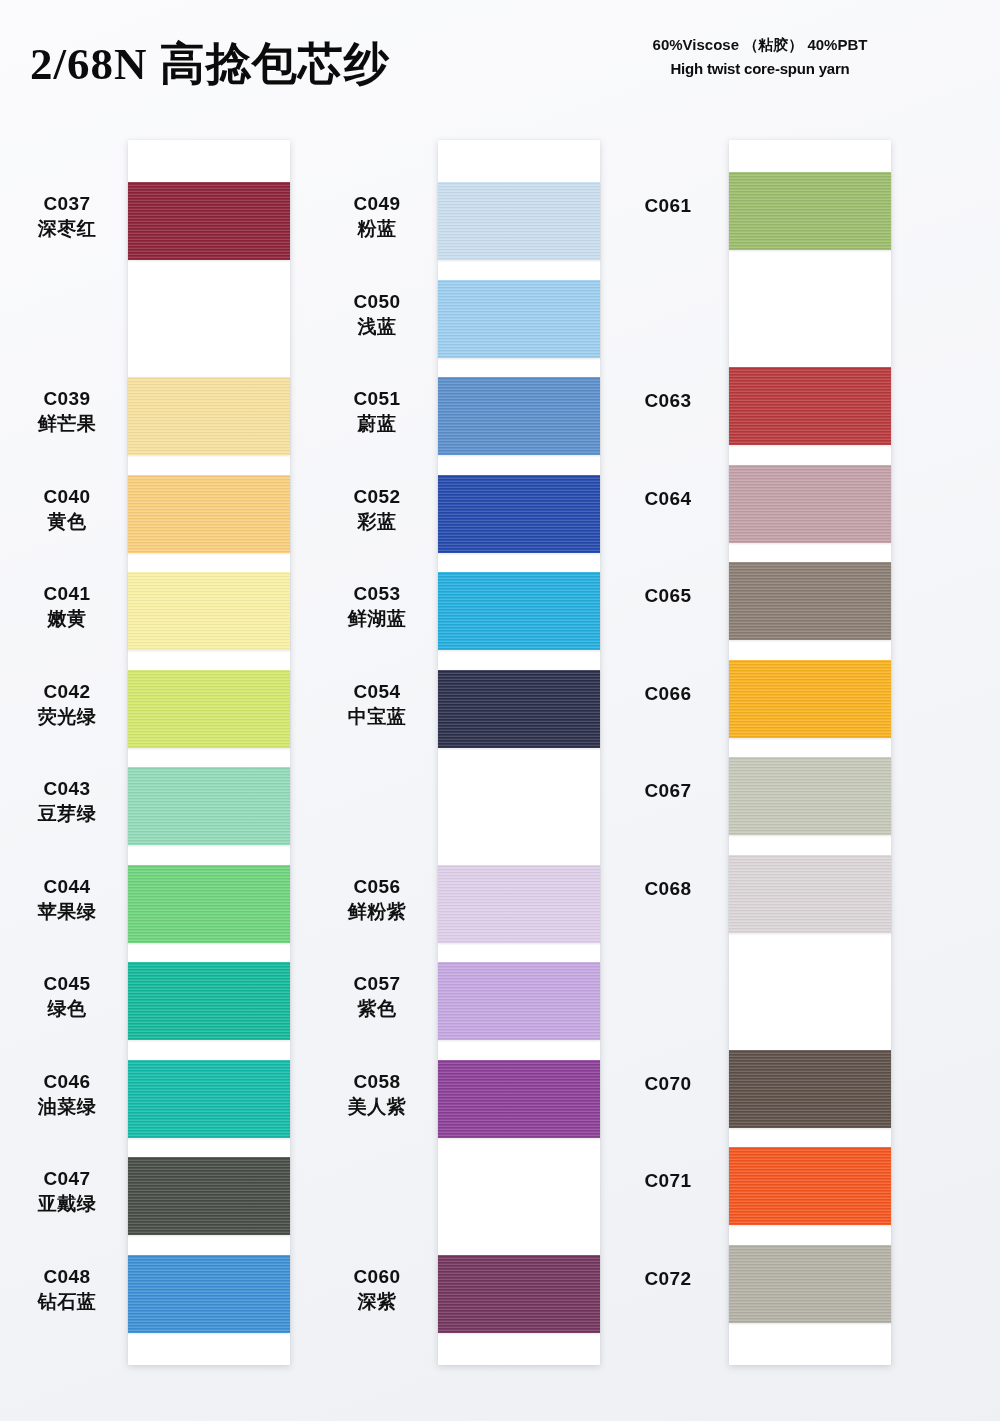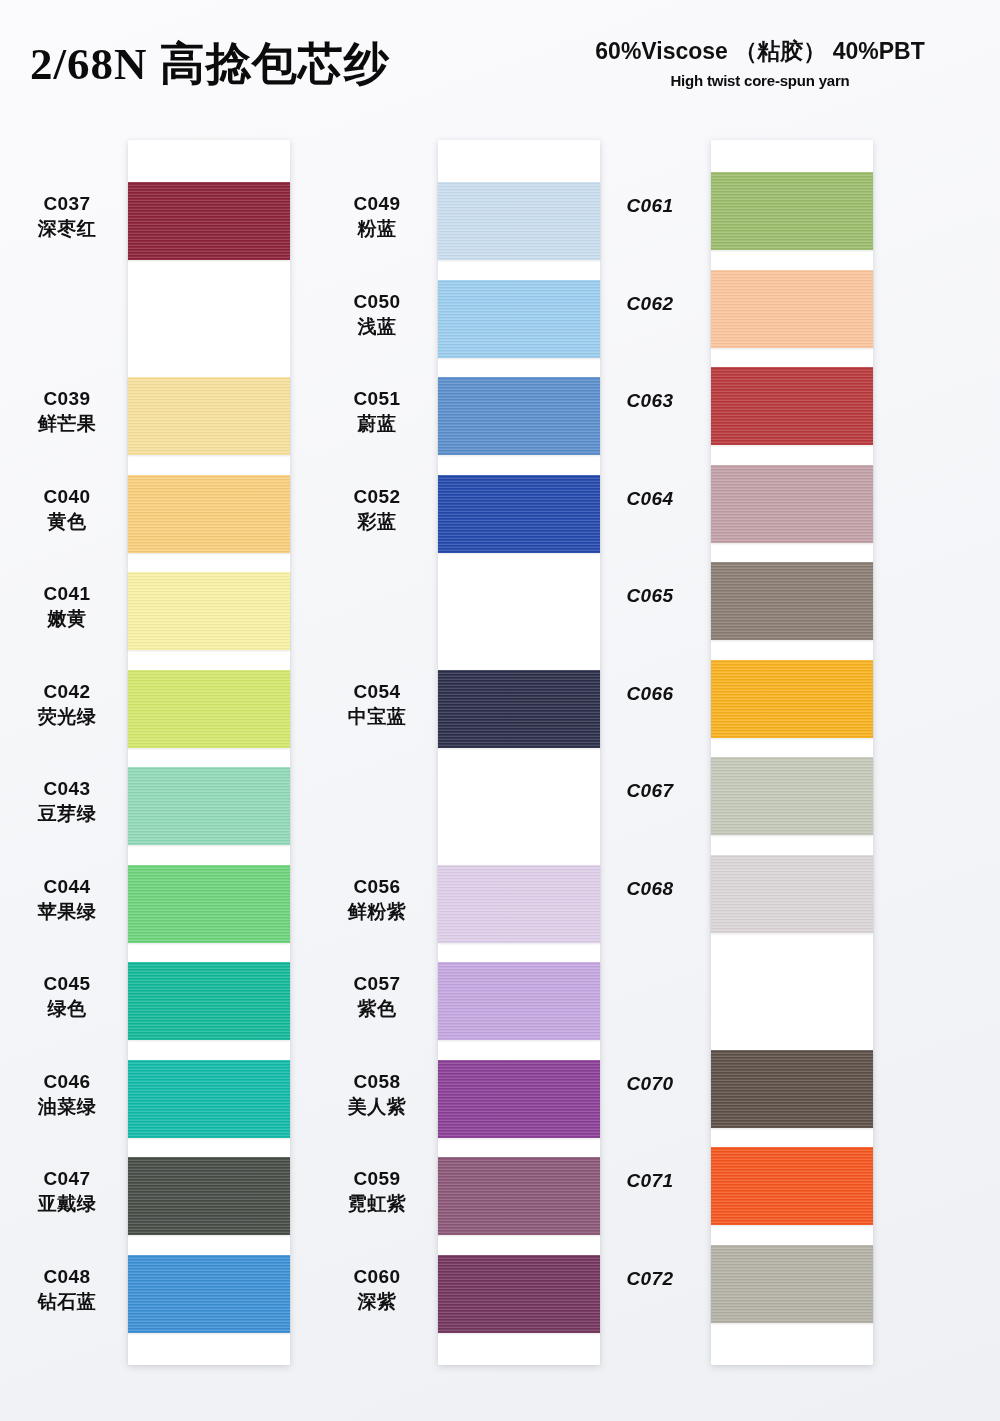--- a/index.html
+++ b/index.html
@@ -30,21 +30,21 @@
     color: #0b0b0b;
     white-space: nowrap;
   }
   .spec {
     position: absolute;
     left: 560px; top: 8px;
     width: 400px;
     text-align: center;
   }
   .spec-line1 {
-    font-size: 23px;
+    font-size: 15px;
     font-weight: 600;
     color: #101010;
     letter-spacing: 0px;
     white-space: nowrap;
   }
   .spec-line2 {
     margin-top: 5px;
     font-size: 15px;
     font-weight: 700;
     color: #0c0c0c;
@@ -59,21 +59,21 @@
     width: 1000px; height: 1240px;
   }
   .column {
     position: absolute;
     top: 0;
     width: 310px;
     height: 1240px;
   }
   .col-0 { left: 15px; }
   .col-1 { left: 325px; }
-  .col-2 { left: 598px; font-style: italic; }
+  .col-2 { left: 616px; }
 
   
   .strip {
     position: absolute;
     top: 0;
     width: 162px;
     height: 1225px;
     background: #ffffff;
     box-shadow: 0 2px 7px rgba(90,95,110,0.22), 0 0 1px rgba(0,0,0,0.12);
     border-radius: 1px;
@@ -260,20 +260,27 @@
               <span class="cn">蔚蓝</span>
             </div>
           </div>
           <div class="row" style="top: 334.5px;">
             <div class="swatch" style="background: rgb(36, 73, 173);"></div>
             <div class="label">
               <span class="code">C052</span>
               <span class="cn">彩蓝</span>
             </div>
           </div>
+          <div class="row" style="top: 432px;">
+            <div class="swatch" style="background: rgb(34, 173, 222);"></div>
+            <div class="label">
+              <span class="code">C053</span>
+              <span class="cn">鲜湖蓝</span>
+            </div>
+          </div>
           <div class="row" style="top: 529.5px;">
             <div class="swatch" style="background: rgb(43, 46, 73);"></div>
             <div class="label">
               <span class="code">C054</span>
               <span class="cn">中宝蓝</span>
             </div>
           </div>
           <div class="row" style="top: 724.5px;">
             <div class="swatch" style="background: rgb(222, 206, 232);"></div>
             <div class="label">
@@ -286,53 +293,40 @@
             <div class="label">
               <span class="code">C057</span>
               <span class="cn">紫色</span>
             </div>
           </div>
           <div class="row" style="top: 919.5px;">
             <div class="swatch" style="background: rgb(138, 62, 150);"></div>
             <div class="label">
               <span class="code">C058</span>
               <span class="cn">美人紫</span>
-            </div>
-          </div>
-          <div class="row" style="top: 1017px;">
-            <div class="swatch" style="background: rgb(139, 86, 119);"></div>
-            <div class="label">
-              <span class="code">C059</span>
-              <span class="cn">霓虹紫</span>
             </div>
           </div>
           <div class="row" style="top: 1114.5px;">
             <div class="swatch" style="background: rgb(115, 53, 92);"></div>
             <div class="label">
               <span class="code">C060</span>
               <span class="cn">深紫</span>
             </div>
           </div>
         </div>
       </div>
       <div class="column col-2">
         <div class="strip"></div>
         <div class="rows">
           <div class="row" style="top: 32px;">
             <div class="swatch" style="background: rgb(155, 188, 107);"></div>
             <div class="label code-only">
               <span class="code">C061</span>
             </div>
           </div>
-          <div class="row" style="top: 129.5px;">
-            <div class="swatch" style="background: rgb(251, 196, 155);"></div>
-            <div class="label code-only">
-              <span class="code">C062</span>
-            </div>
-          </div>
           <div class="row" style="top: 227px;">
             <div class="swatch" style="background: rgb(184, 56, 60);"></div>
             <div class="label code-only">
               <span class="code">C063</span>
             </div>
           </div>
           <div class="row" style="top: 324.5px;">
             <div class="swatch" style="background: rgb(193, 160, 166);"></div>
             <div class="label code-only">
               <span class="code">C064</span>

